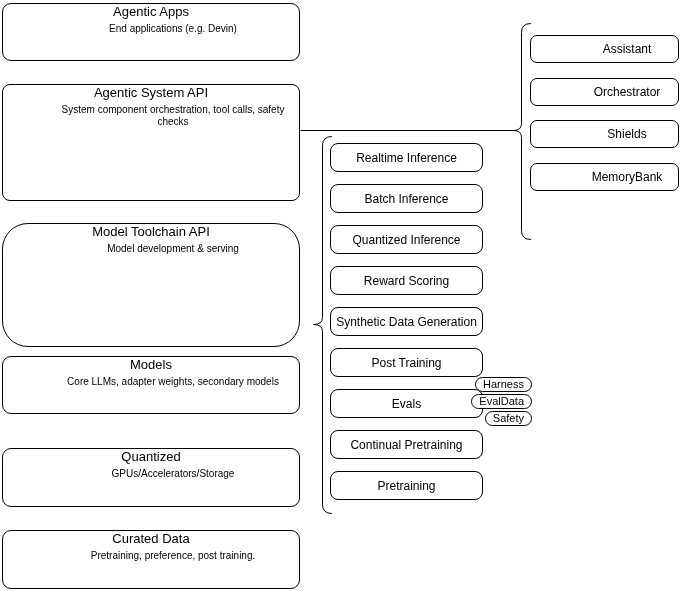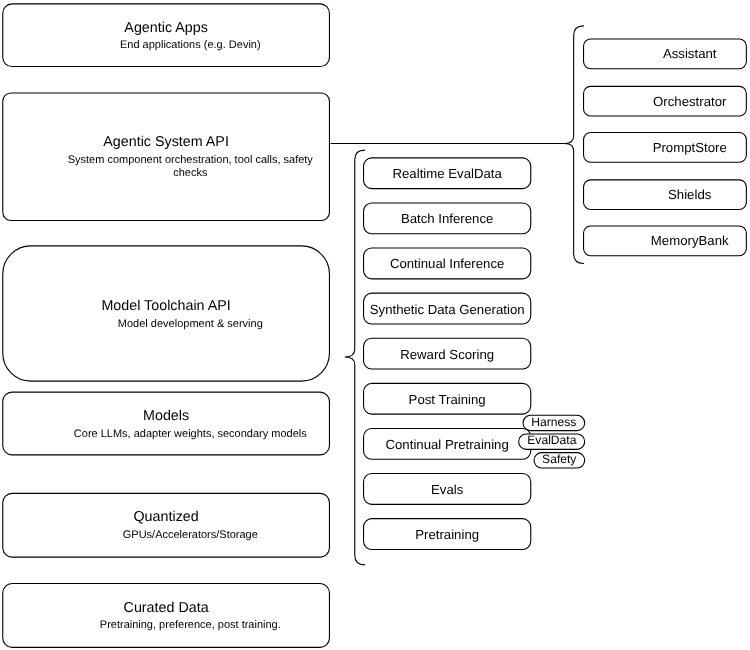--- a/index.html
+++ b/index.html
@@ -6,21 +6,21 @@
   .canvas{
     position:relative;width:682px;height:591px;background:#ffffff;
     font-family:"Liberation Sans",sans-serif;color:#000;overflow:hidden;
   }
   .overlay{position:absolute;left:0;top:0;width:682px;height:591px;z-index:0;pointer-events:none;}
 
   
   .layer{
     position:absolute;left:2px;width:298px;box-sizing:border-box;
     border:1px solid #000;background:#fff;z-index:1;
-    display:flex;flex-direction:column;align-items:center;justify-content:center;
+    display:flex;flex-direction:column;align-items:center;
     text-align:center;
   }
   .layer .t{font-size:13px;line-height:15px;}
   .layer .s{font-size:10px;line-height:12px;margin-top:4px;margin-left:44px;}
   .l0{top:3px;height:58px;border-radius:9px;}
   .l1{top:84px;height:117px;border-radius:8px;}
   .l2{top:223px;height:124px;border-radius:26px;}
   .l3{top:356px;height:58px;border-radius:9px;}
   .l4{top:448px;height:59px;border-radius:9px;}
   .l5{top:530px;height:59px;border-radius:9px;}
@@ -89,40 +89,39 @@
     <div class="t">Quantized</div>
     <div class="s">GPUs/Accelerators/Storage</div>
   </div>
   <div class="layer l5">
     <div class="t">Curated Data</div>
     <div class="s">Pretraining, preference, post training.</div>
   </div>
 
   <div class="mid-list">
 
-  <div class="mid-box">Realtime EvalData</div>
+  <div class="mid-box">Realtime Inference</div>
       <div class="mid-box">Batch Inference</div>
-      <div class="mid-box">Continual Inference</div>
+      <div class="mid-box">Quantized Inference</div>
+      <div class="mid-box">Reward Scoring</div>
       <div class="mid-box">Synthetic Data Generation</div>
-      <div class="mid-box">Reward Scoring</div>
       <div class="mid-box">Post Training</div>
+      <div class="mid-box">Evals</div>
       <div class="mid-box">Continual Pretraining</div>
-      <div class="mid-box">Evals</div>
       <div class="mid-box">Pretraining</div>
     </div>
 
   <div class="tags">
 
   <div class="tag">Harness</div>
       <div class="tag">EvalData</div>
       <div class="tag">Safety</div>
     </div>
 
   <div class="right-list">
 
   <div class="right-box">Assistant</div>
       <div class="right-box">Orchestrator</div>
-      <div class="right-box">PromptStore</div>
       <div class="right-box">Shields</div>
       <div class="right-box">MemoryBank</div>
     </div>
 
 </div>
 
 </body></html>

